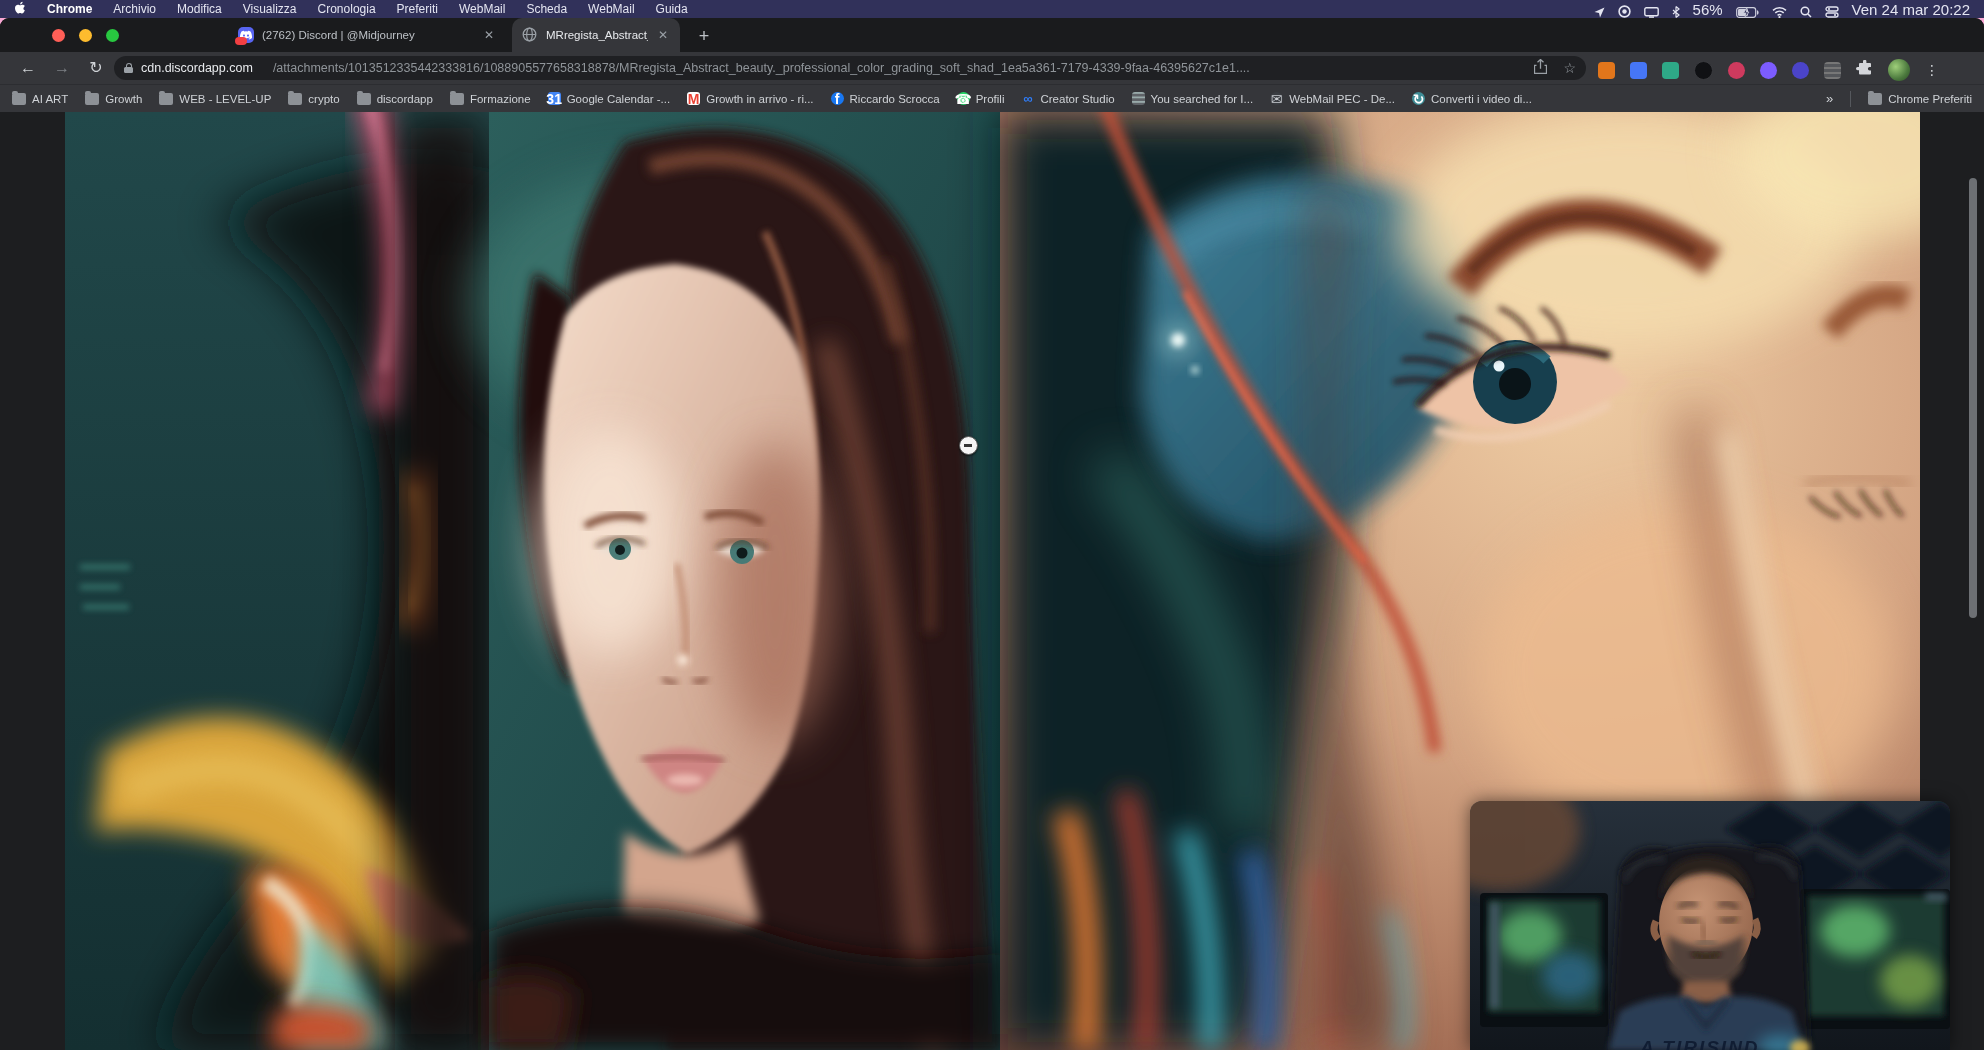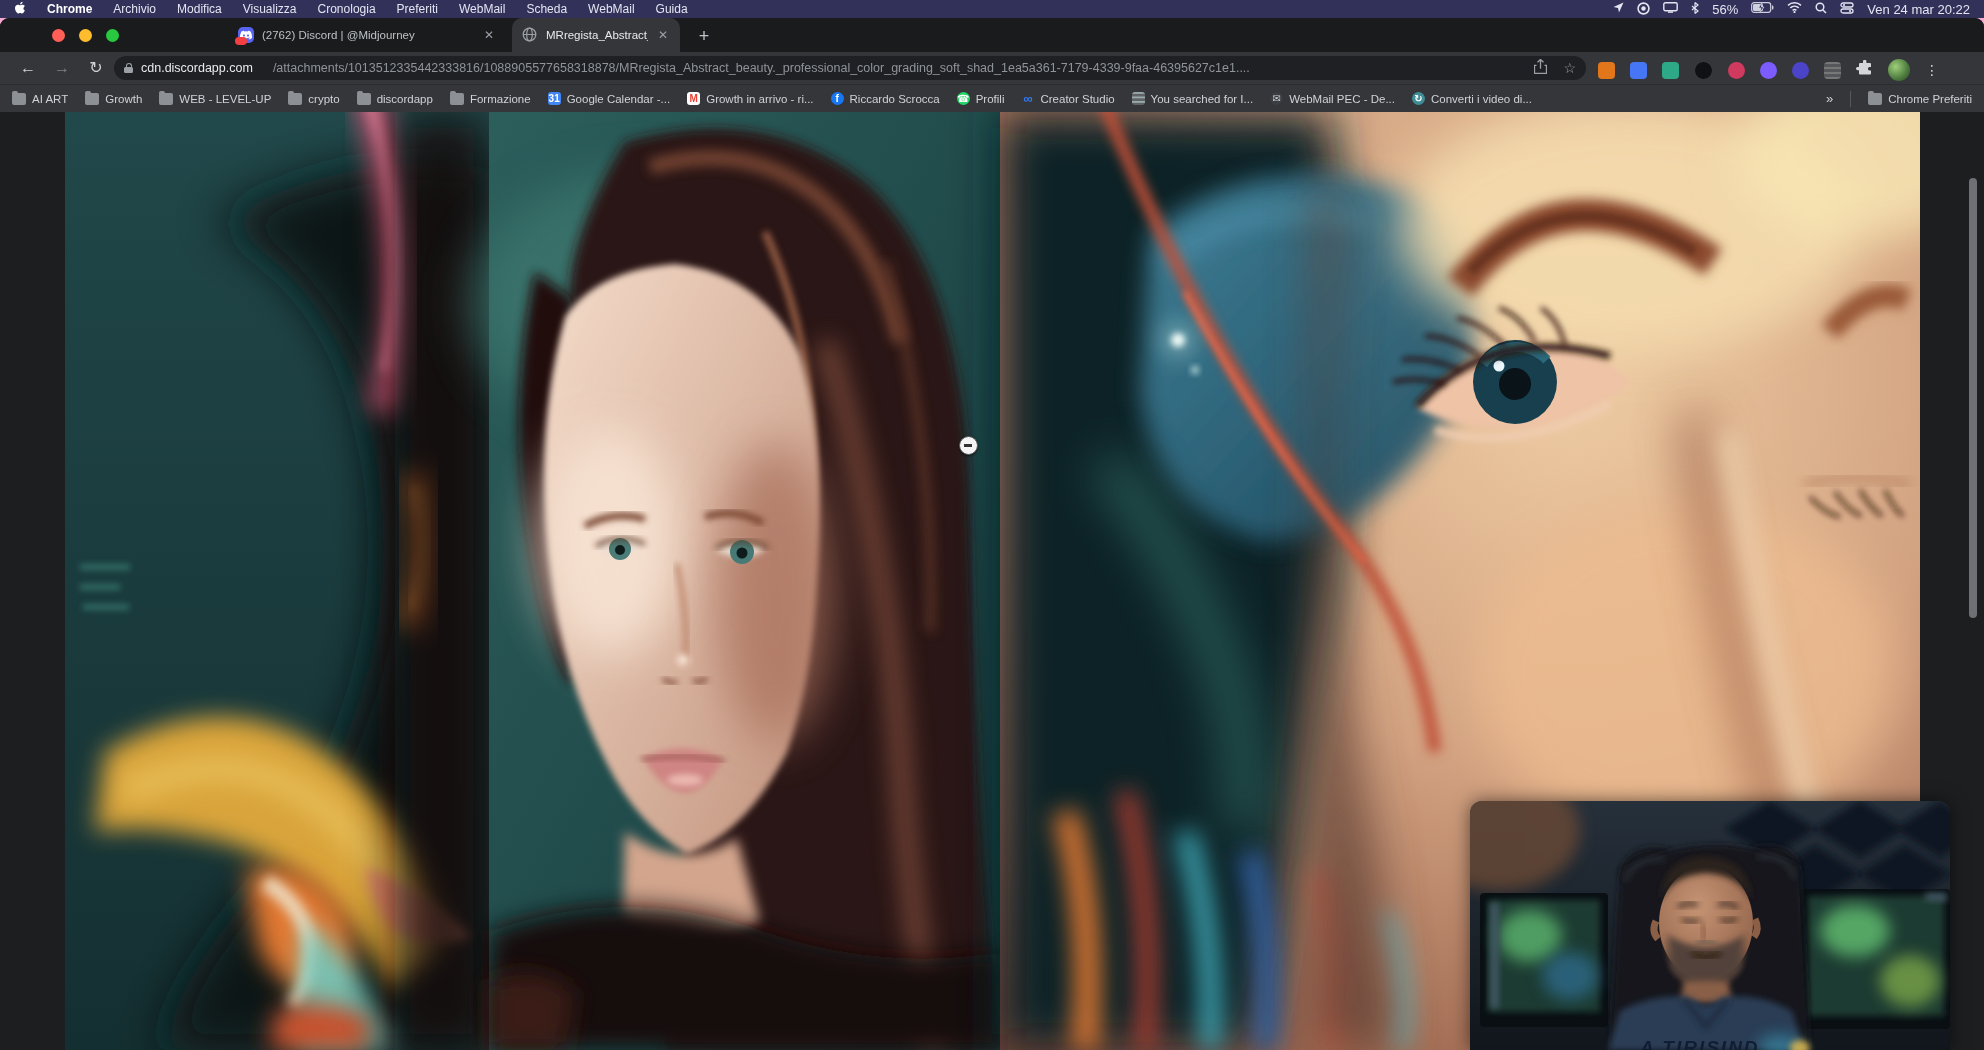--- a/index.html
+++ b/index.html
@@ -5,21 +5,21 @@
   html,body{margin:0;padding:0;background:#000;}
   #app{position:relative;width:1984px;height:1050px;overflow:hidden;
        background:#f9a8d4;font-family:"Liberation Sans","DejaVu Sans",sans-serif;
        -webkit-font-smoothing:antialiased;}
   
   .menubar{position:absolute;left:0;top:0;width:100%;height:18px;background:#31315a;
            display:flex;align-items:center;padding:0 14px;box-sizing:border-box;
            color:#e4e5f1;font-size:12px;gap:21px;z-index:50;}
   .menubar .mi{white-space:nowrap;cursor:default;}
   .menubar .app-name{font-weight:bold;color:#fff;}
-  .mb-right{margin-left:auto;display:flex;align-items:flex-start;gap:13px;color:#e4e5f1;font-size:13px;}
+  .mb-right{margin-left:auto;display:flex;align-items:flex-end;gap:13px;color:#e4e5f1;font-size:15px;}
   .mb-right svg{display:block;}
   
   .chrome{position:absolute;left:0;top:18px;width:1984px;height:1032px;
           background:#1a1b1d;border-radius:9px 9px 0 0;overflow:hidden;}
   
   .tabstrip{position:absolute;left:0;top:0;width:100%;height:34px;background:#1a1b1d;}
   .lights{position:absolute;left:52px;top:11px;display:flex;gap:14px;}
   .light{width:13px;height:13px;border-radius:50%;}
   .tab{position:absolute;top:0;height:34px;display:flex;align-items:center;gap:8px;
        padding:0 10px;box-sizing:border-box;font-size:11.5px;color:#bdc1c6;}
@@ -55,21 +55,21 @@
   .dots{color:#cfd2d6;font-size:14px;letter-spacing:0;line-height:17px;}
   
   .bookbar{position:absolute;left:0;top:66px;width:100%;height:28px;background:#35363a;
            border-top:1px solid #2c2d31;display:flex;align-items:center;
            padding:0 12px;box-sizing:border-box;gap:17px;font-size:11.5px;color:#cfd2d6;}
   .bk{display:flex;align-items:center;gap:6px;white-space:nowrap;}
   .bkicon{width:14px;height:12px;flex:0 0 auto;position:relative;}
   .folder{background:#8d9196;border-radius:2px;}
   .folder::before{content:"";position:absolute;left:0;top:-2px;width:6px;height:3px;background:#8d9196;border-radius:2px 2px 0 0;}
   .sq{width:13px;height:13px;border-radius:3px;display:flex;align-items:center;justify-content:center;
-      font-size:10px;color:#fff;font-weight:bold;}
+      font-size:14px;color:#fff;font-weight:bold;}
   .bk-overflow{margin-left:auto;color:#cfd2d6;font-size:13px;}
   .bk-sep{width:1px;height:16px;background:#55585d;}
   
   .content{position:absolute;left:0;top:94px;width:1984px;height:938px;background:#1d1e20;}
   .artwork{position:absolute;left:65px;top:0;width:1855px;height:938px;cursor:zoom-out;}
   .artwork svg{display:block;}
   .scrollthumb{position:absolute;left:1969px;top:66px;width:8px;height:440px;background:#6d7074;border-radius:4px;}
   
   .cursor{position:absolute;left:959px;top:324px;width:17px;height:17px;border-radius:50%;
           background:#f4f4f4;border:1px solid #555;box-shadow:0 1px 2px rgba(0,0,0,.6);}

